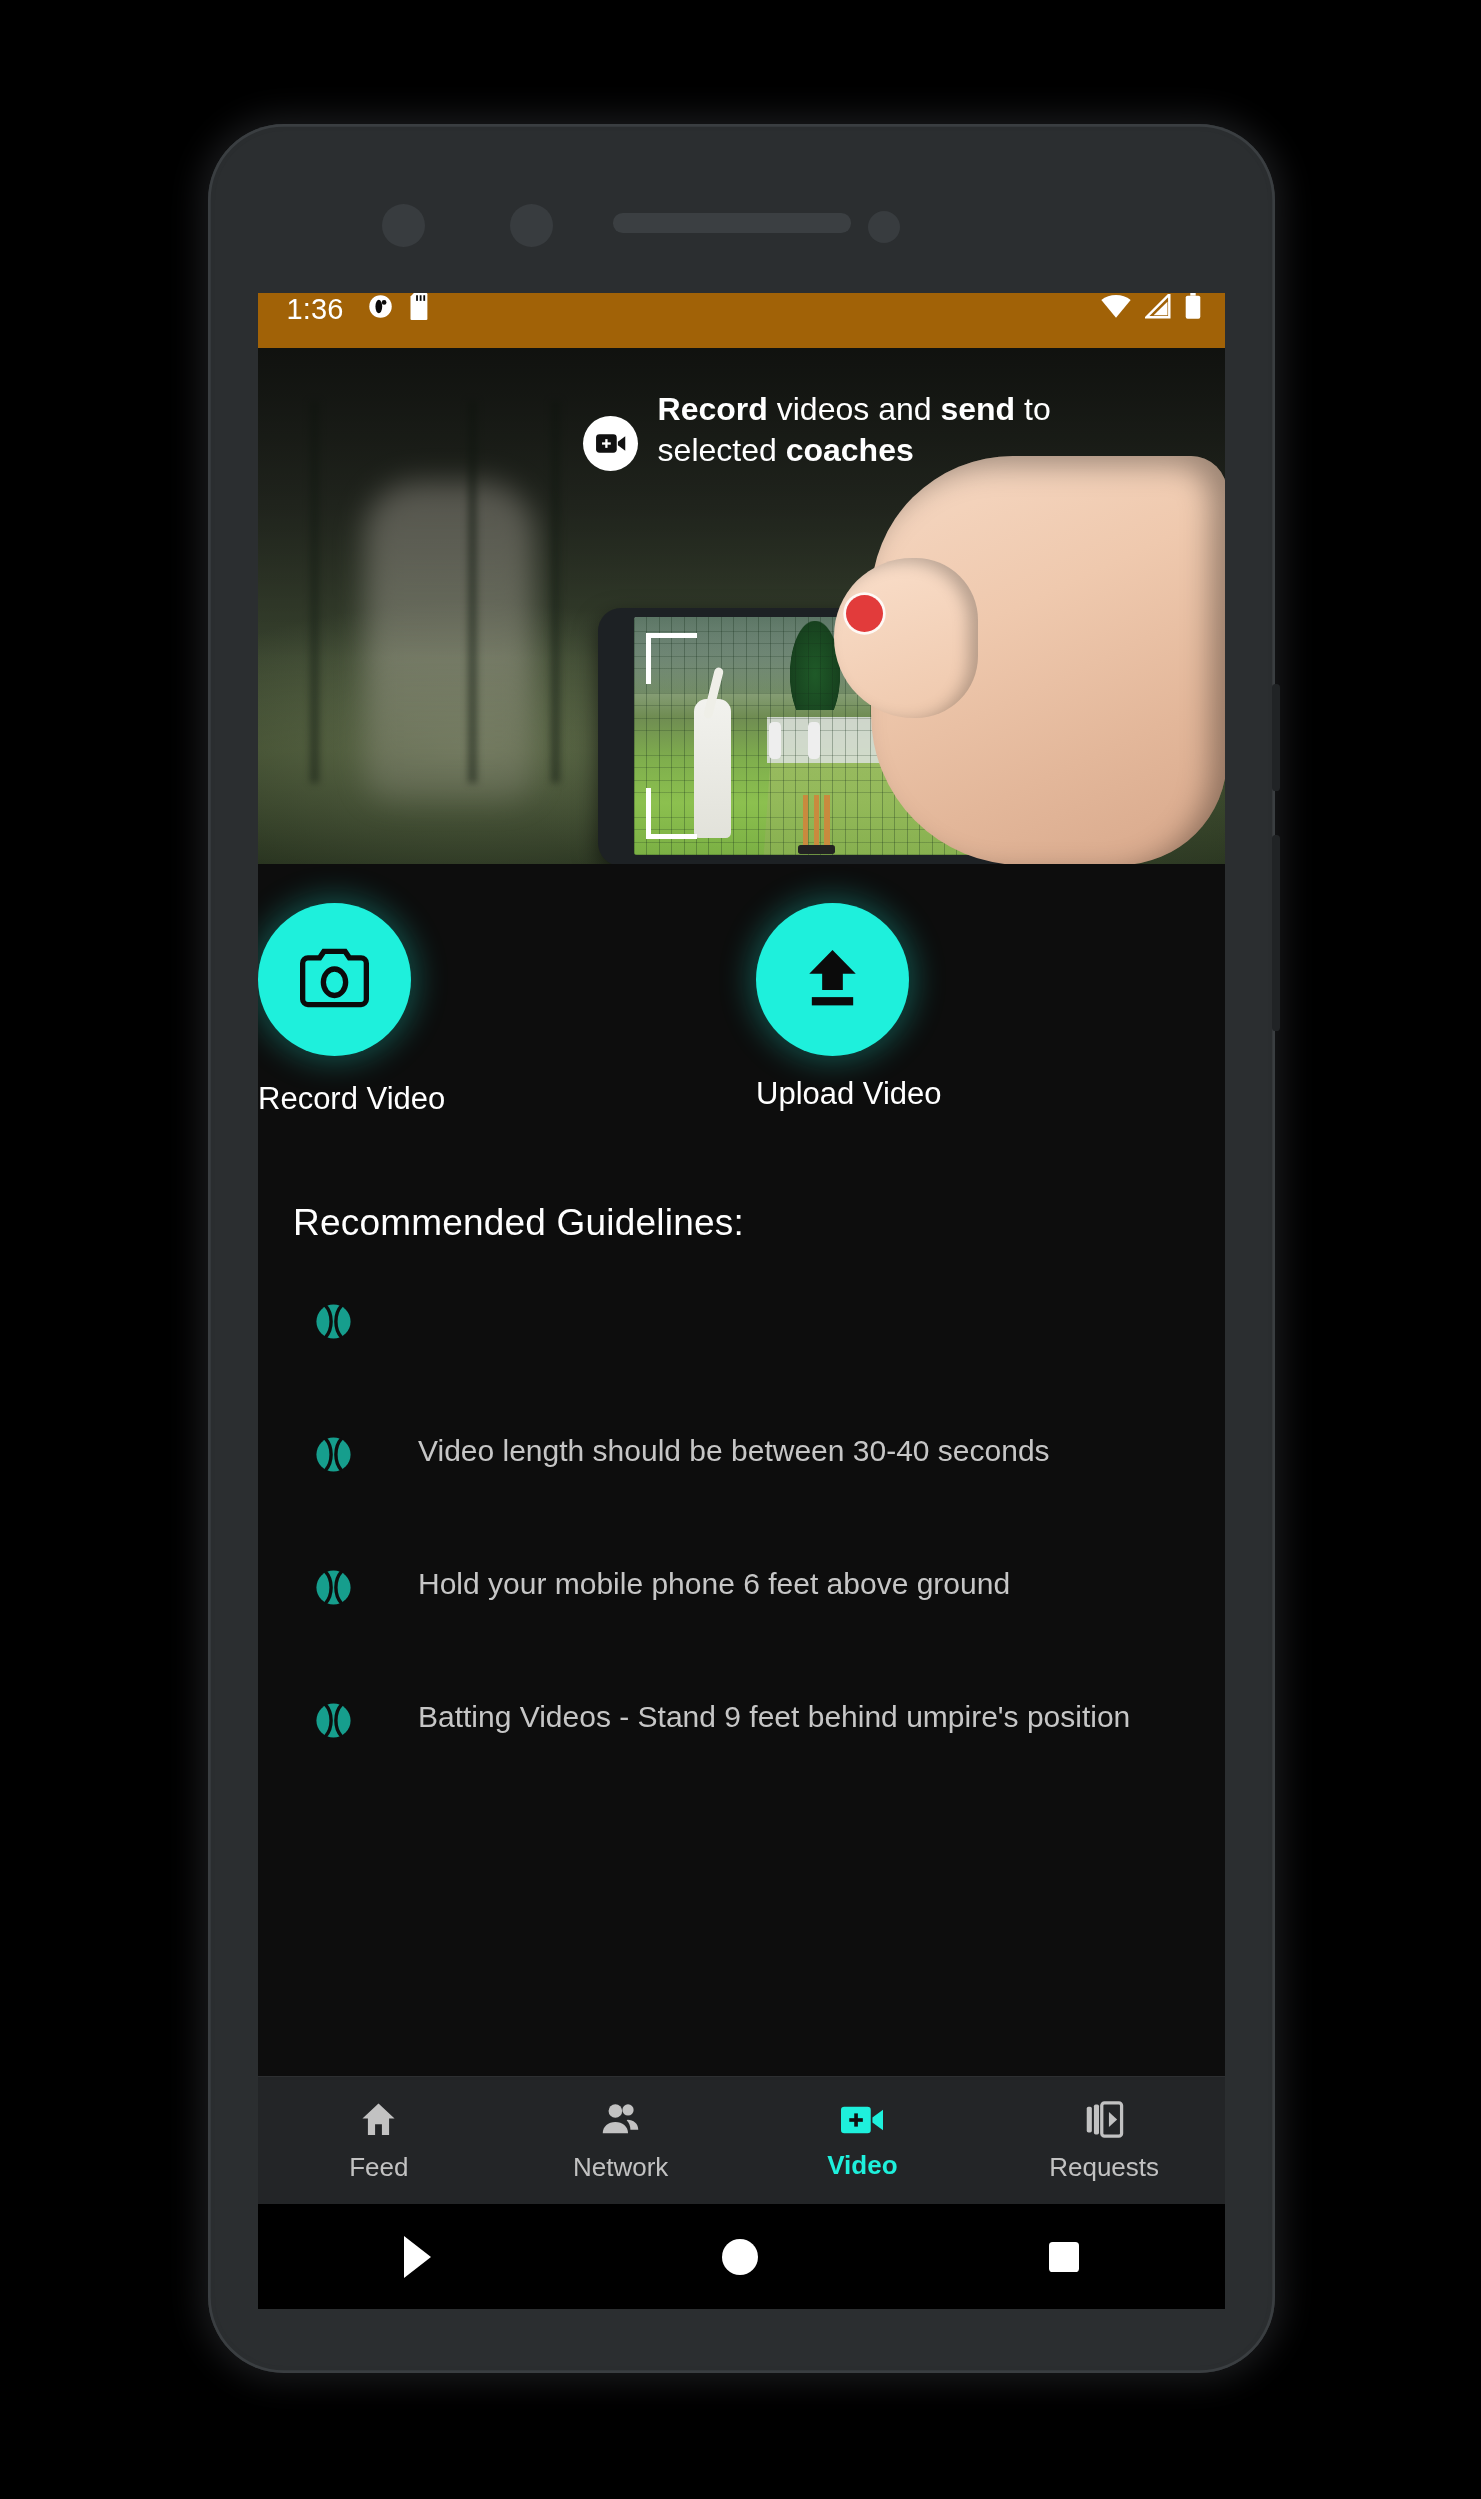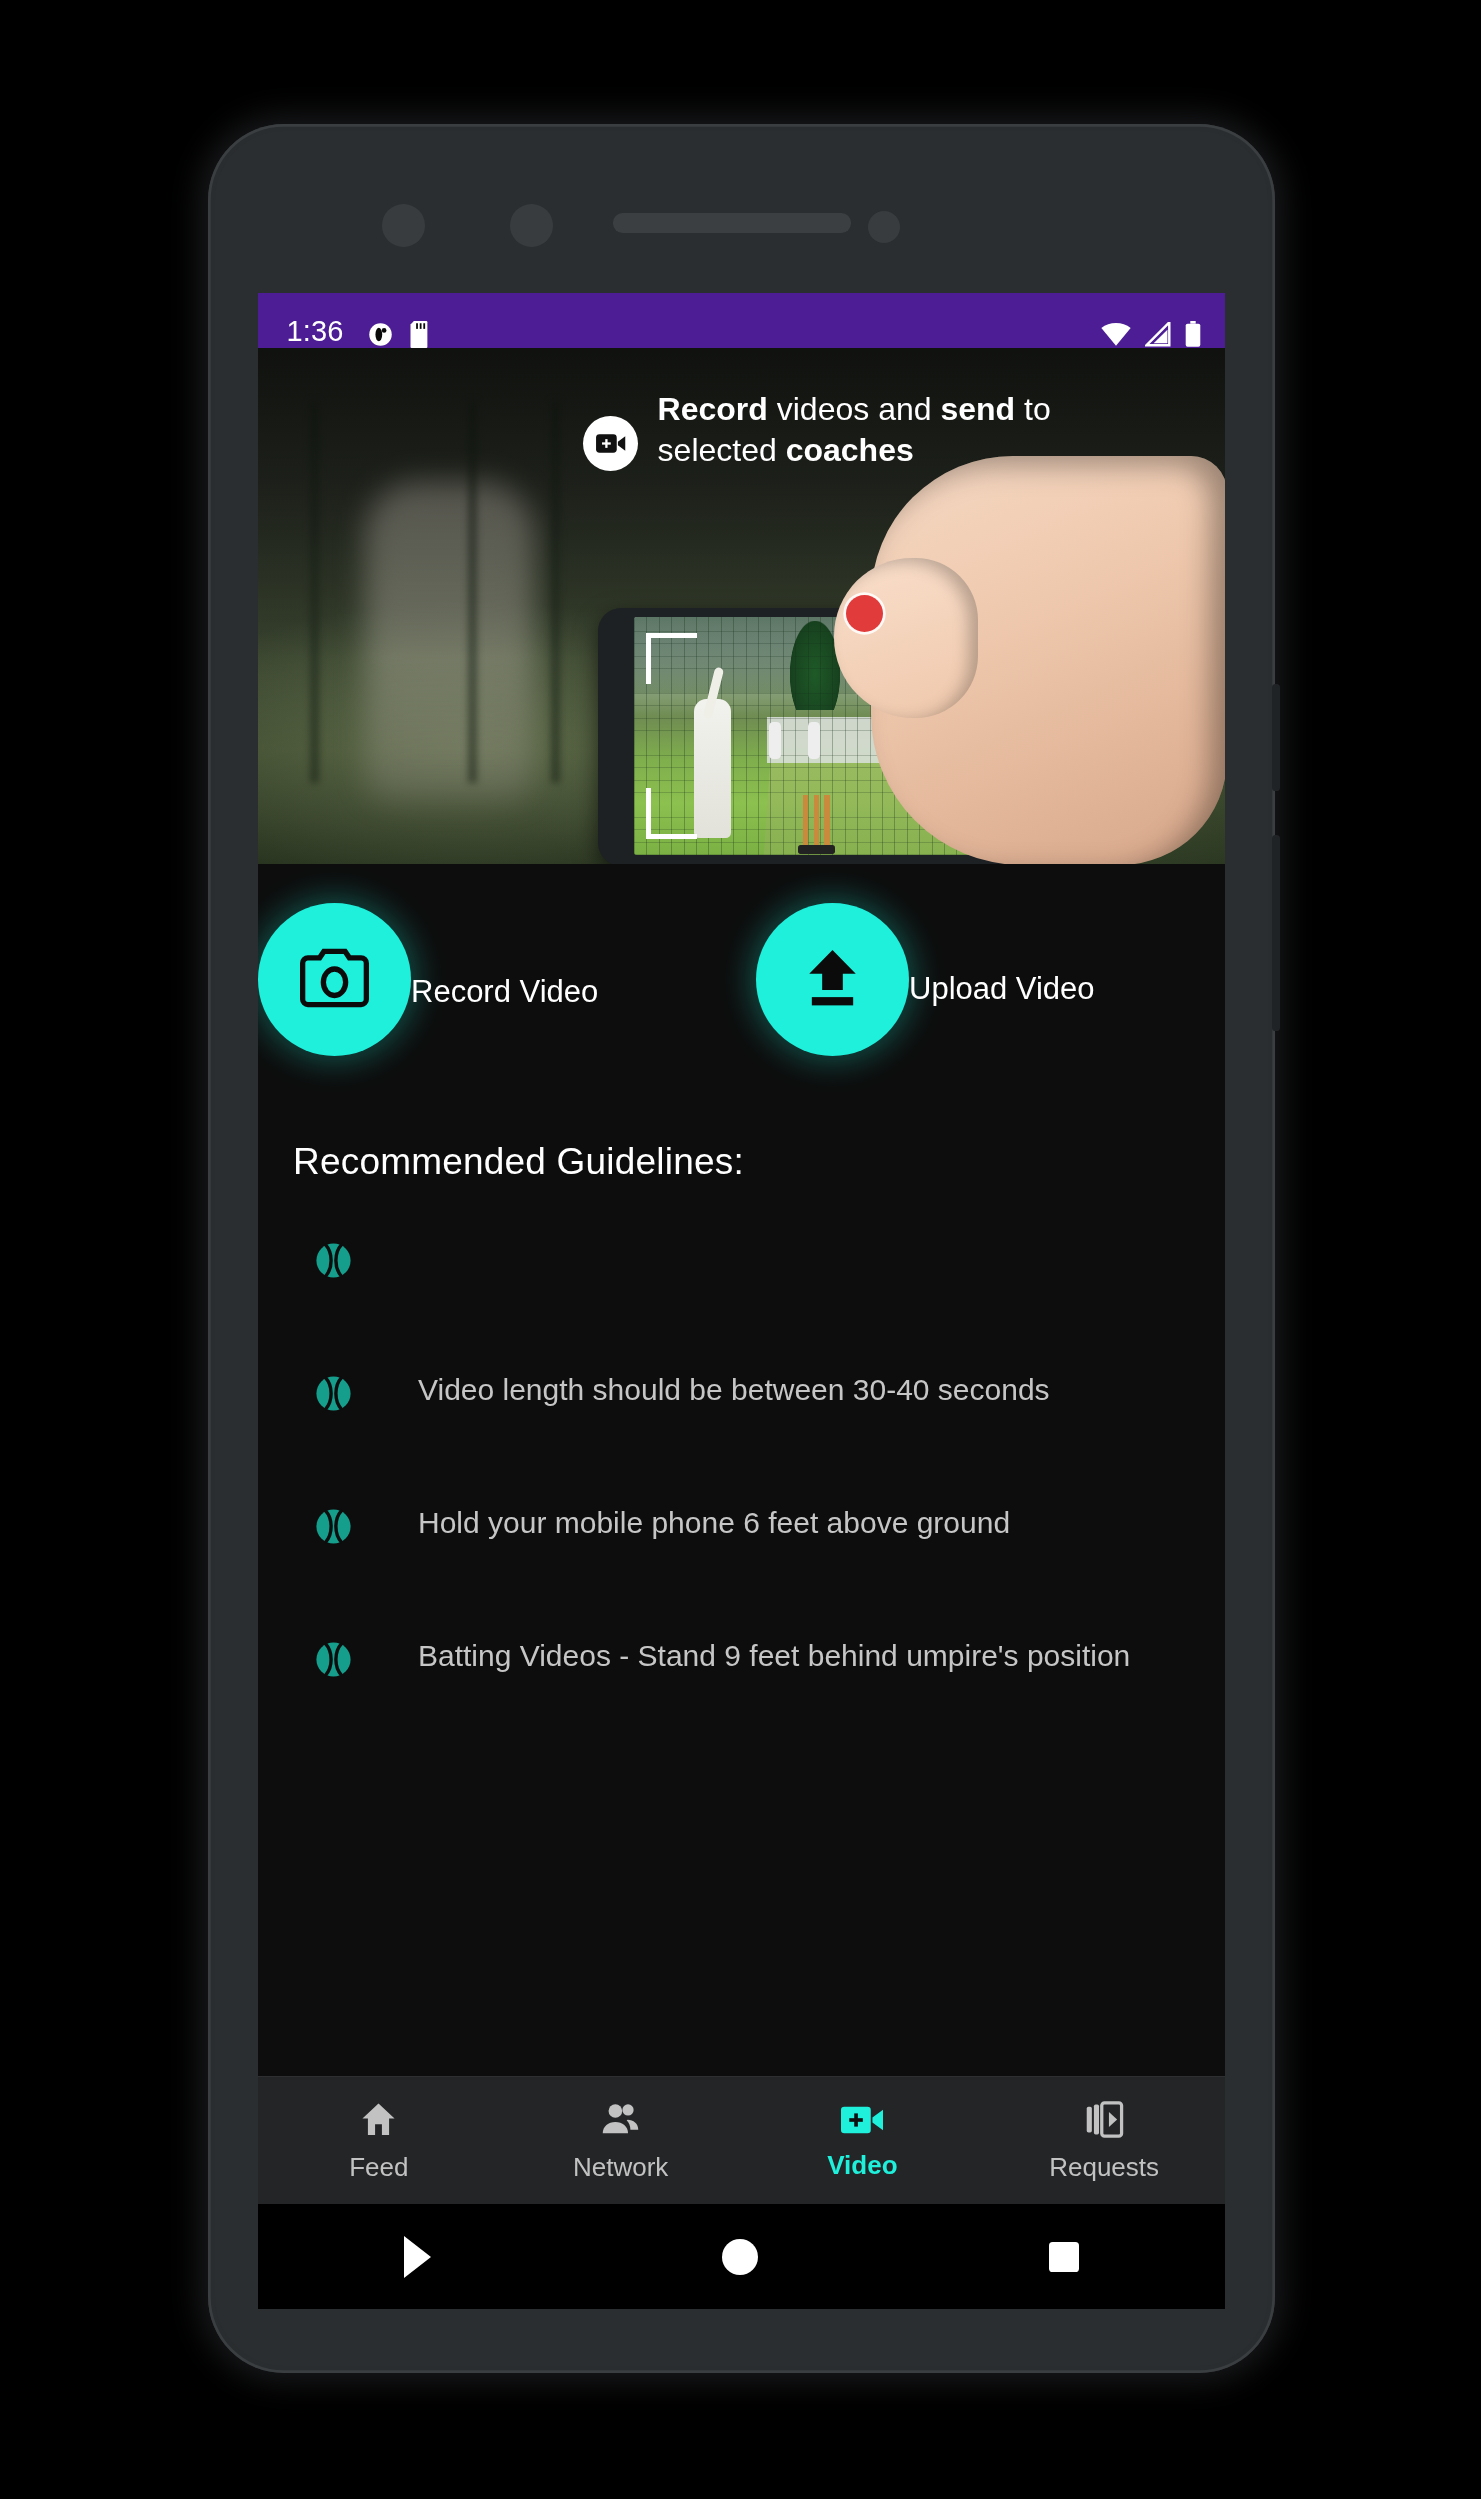--- a/index.html
+++ b/index.html
@@ -35,22 +35,22 @@
 
   
   .screen{
     position:absolute;left:-64px;top:169px;width:967px;height:1911px;
     background:#0d0d0d;overflow:hidden;
   }
   .screen{left:50px;}
 
   
   .statusbar{
-    position:relative;height:55px;background:#4c1d95;
-    display:flex;align-items:flex-end;padding:0 23px 0 28.4px;
+    position:relative;height:55px;background:#a16207;
+    display:flex;align-items:flex-start;padding:0 23px 0 28.4px;
   }
   .sb-time{color:#fff;font-size:29px;letter-spacing:0.2px;}
   .sb-left-icons{display:flex;align-items:center;gap:14.2px;margin-left:23px;}
   .sb-right{margin-left:auto;display:flex;align-items:center;gap:12.4px;}
   .ico{display:block;}
 
   
   .hero{position:relative;width:967px;height:516px;overflow:hidden;background:#1b1d18;}
   .hero-bg{
     position:absolute;inset:0;
@@ -128,21 +128,21 @@
     border-radius:78px 62px 62px 80px;
     box-shadow:-9px 3.6px 16px rgba(0,0,0,.25) inset;
   }
   .rec-dot{position:absolute;left:588px;top:247px;width:37px;height:37px;border-radius:50%;
     background:#e23b3b;box-shadow:0 0 0 2.7px rgba(255,255,255,.85);}
 
   
   .appbody{background:#0d0d0d;height:1341px;position:relative;}
 
   .actions{display:flex;padding:39px 0 0 0;}
-  .action{display:flex;flex-direction:row;align-items:center;}
+  .action{display:flex;flex-direction:column;}
   .a1{width:498px;}
   .a2{width:409px;}
   .circle-btn{
     width:153px;height:153px;border-radius:50%;
     background:#1ef0dc;display:flex;align-items:center;justify-content:center;
     box-shadow:0 0 30px 7.1px rgba(30,240,220,.28);
   }
   .action-label{margin-top:25px;color:#fff;font-size:31px;}
   .a2 .action-label{margin-top:19.6px;}
 

